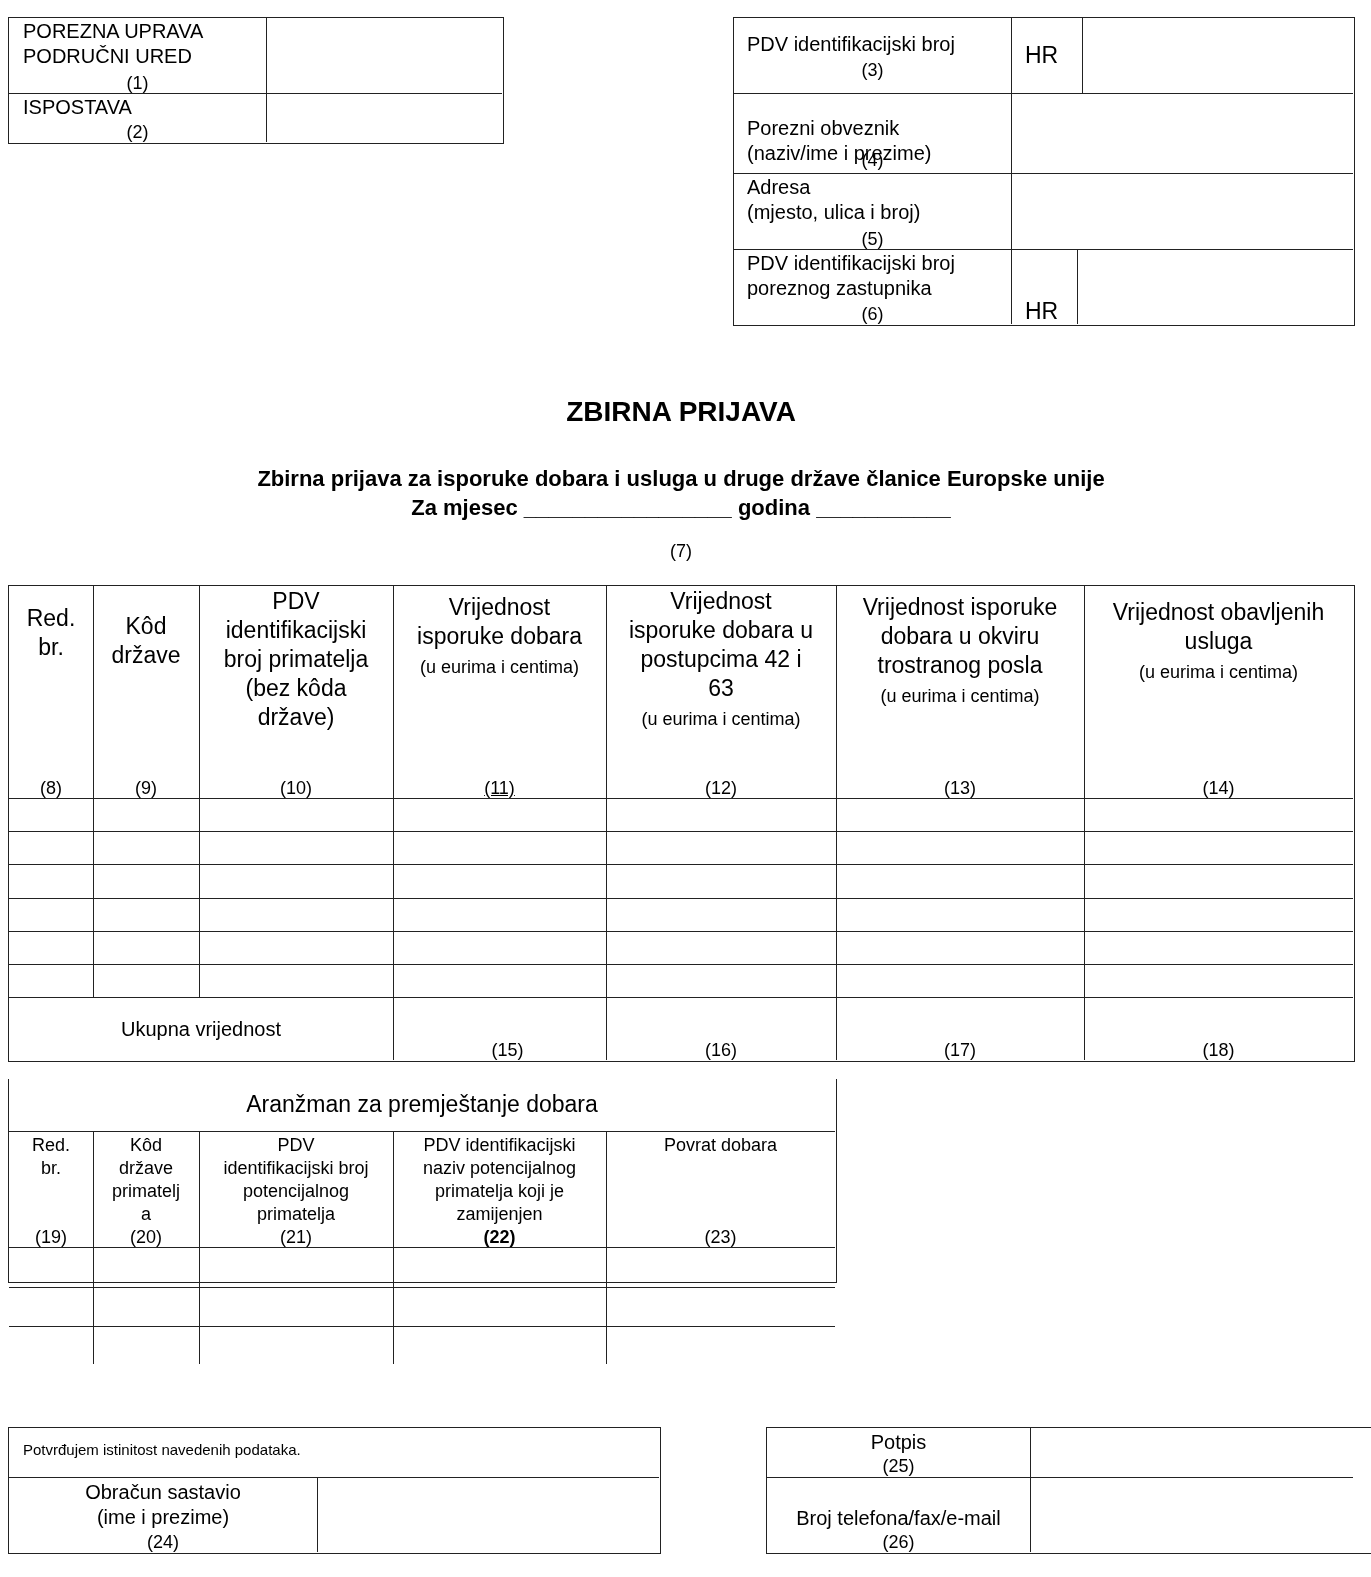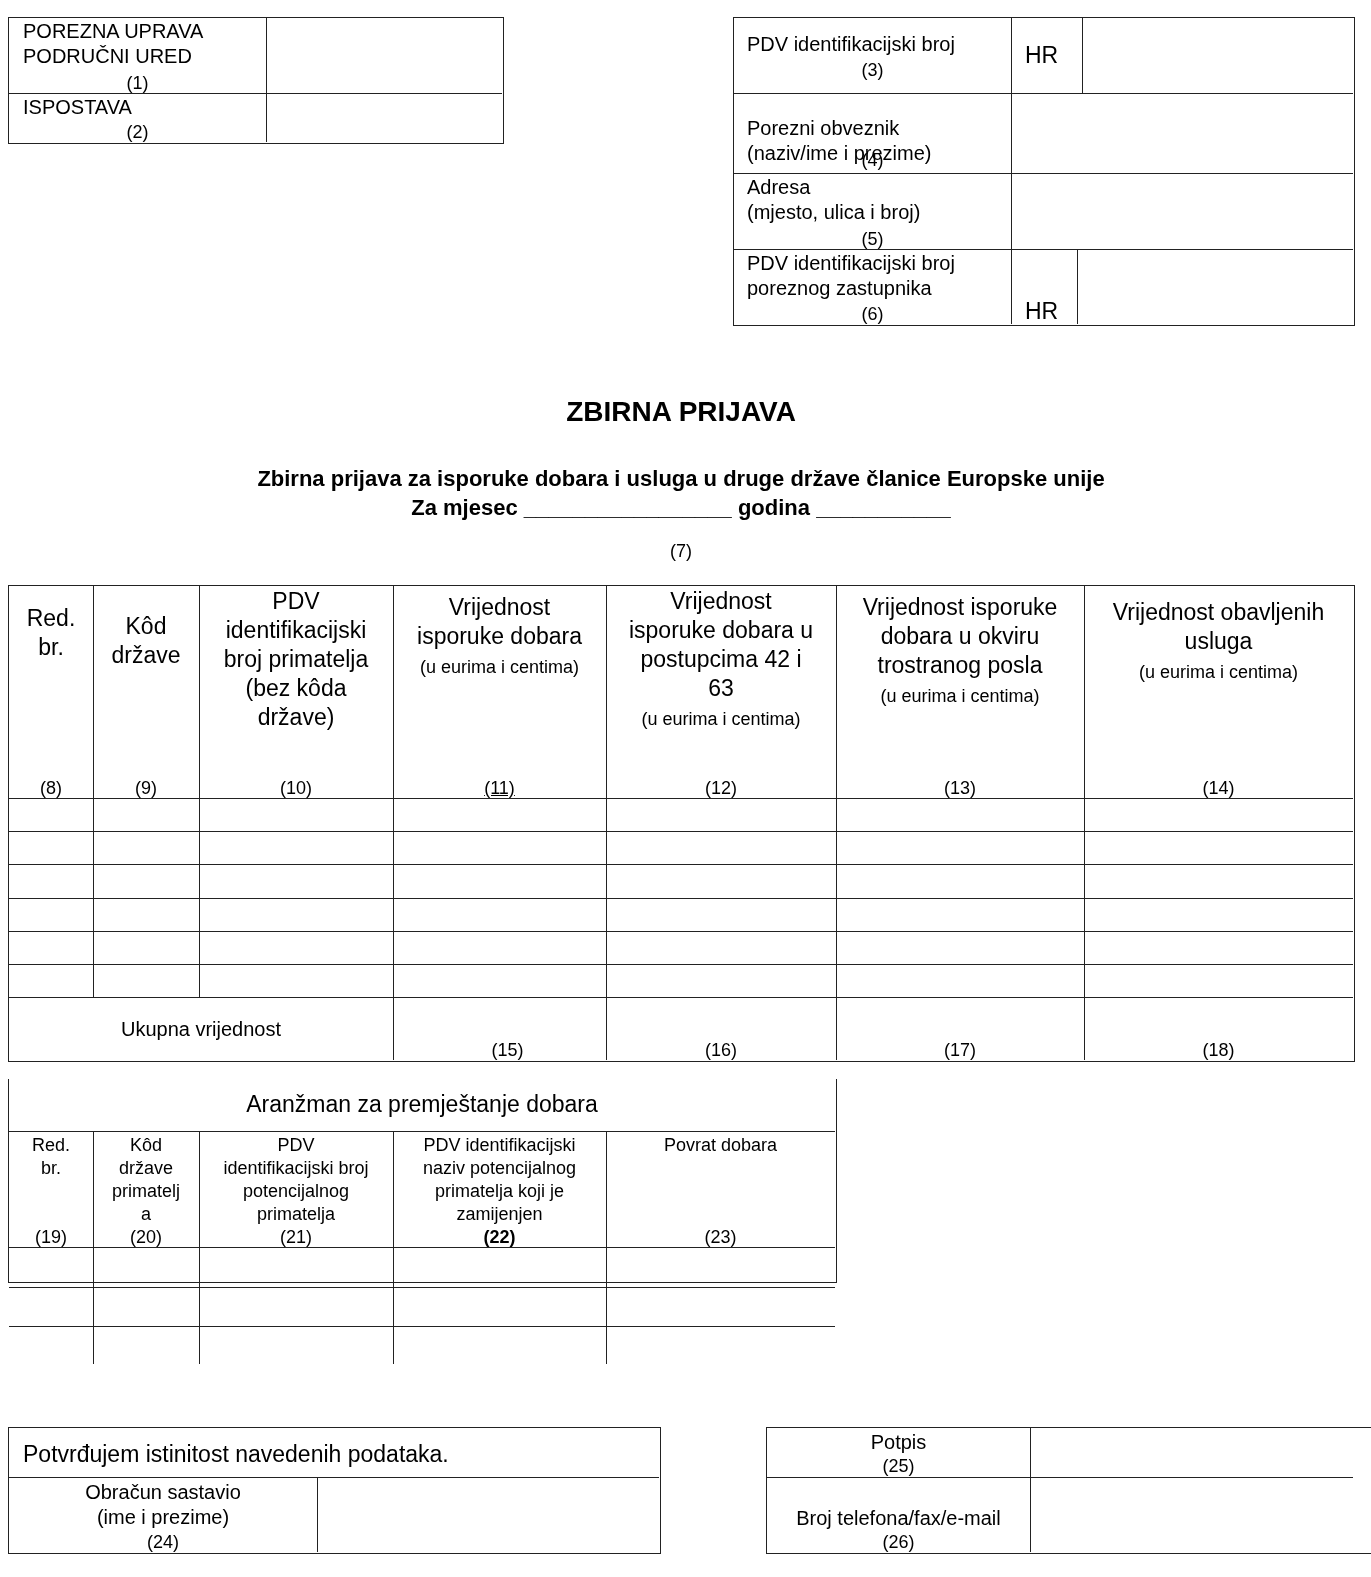--- a/index.html
+++ b/index.html
@@ -202,21 +202,21 @@
   <div class="cell num" style="left:190px;top:148px;width:194px;">(21)</div>
   <div class="cell num" style="left:384px;top:148px;width:213px;font-weight:bold;">(22)</div>
   <div class="cell num" style="left:597px;top:148px;width:229px;">(23)</div>
 
   <div class="cell input-cell" style="left:0;top:169px;width:826px;height:39px;"></div>
   <div class="cell input-cell" style="left:0;top:209px;width:826px;height:38px;"></div>
   <div class="cell input-cell" style="left:0;top:248px;width:826px;height:37px;"></div>
 </div>
 
 <div class="abs b" style="left:8px;top:1427px;width:653px;height:127px;">
-  <div class="cell" style="left:14px;top:13px;font-size:23px;">Potvrđujem istinitost navedenih podataka.</div>
+  <div class="cell" style="left:14px;top:13px;font-size:15px;">Potvrđujem istinitost navedenih podataka.</div>
   <div class="hl" style="left:0;top:49px;width:650px;"></div>
   <div class="vl" style="left:308px;top:49px;height:75px;"></div>
   <div class="cell lbl center" style="left:0;top:52px;width:308px;">
     <div>Obračun sastavio</div>
     <div>(ime i prezime)</div>
   </div>
   <div class="cell num" style="left:0;top:104px;width:308px;">(24)</div>
   <div class="cell input-cell" style="left:310px;top:51px;width:340px;height:73px;"></div>
 </div>
 

